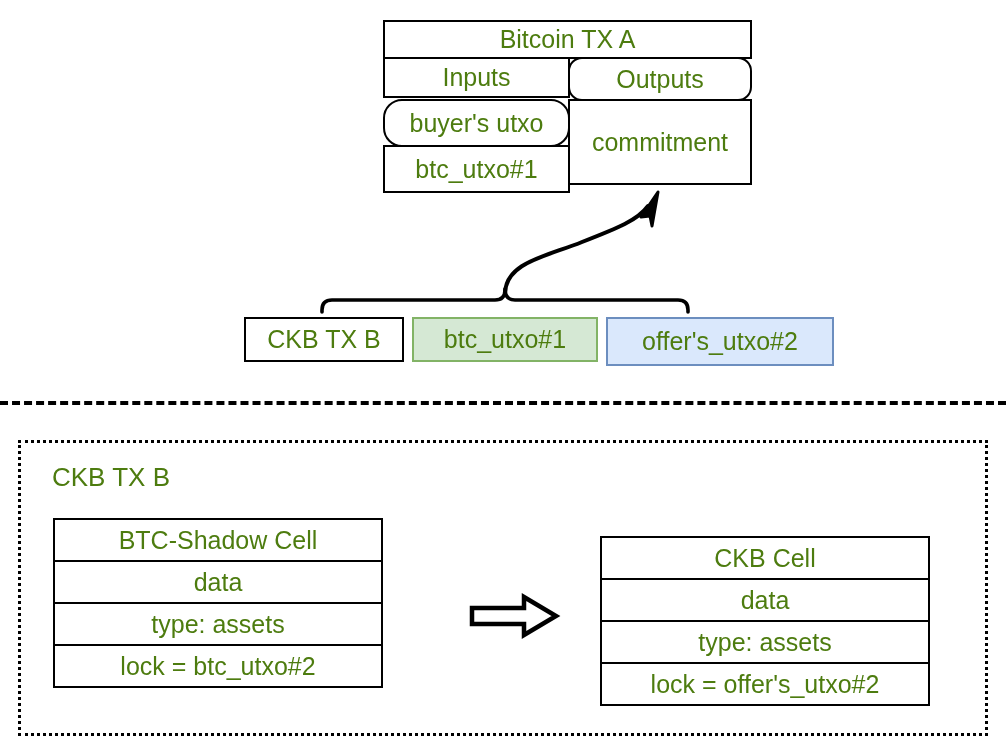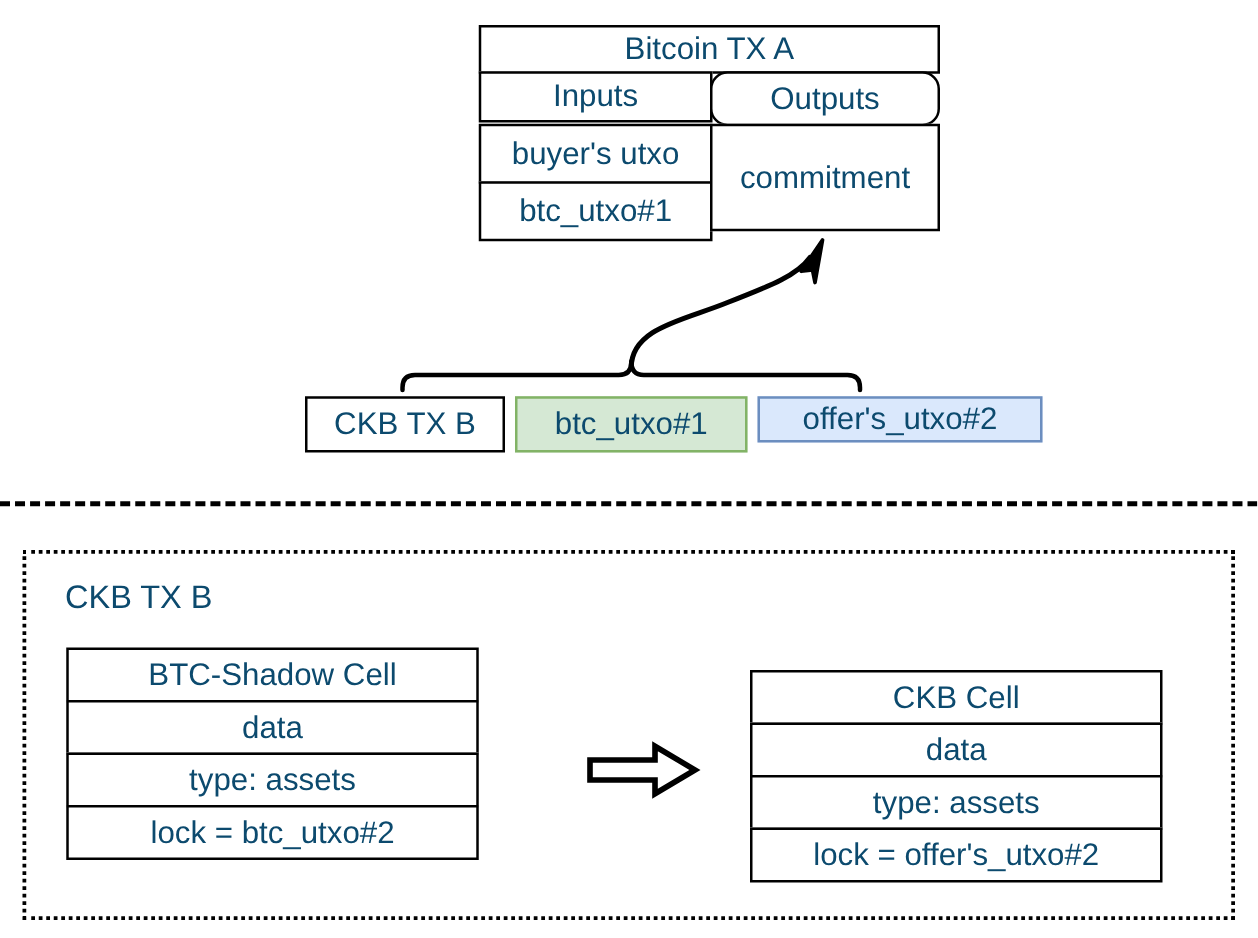--- a/index.html
+++ b/index.html
@@ -6,21 +6,21 @@
     margin: 0;
     padding: 0;
     background: #ffffff;
   }
   #canvas {
     position: relative;
     width: 1006px;
     height: 750px;
     background: #ffffff;
     font-family: "Liberation Sans", sans-serif;
-    color: #0c4a6e;
+    color: #4d7c0f;
     overflow: hidden;
   }
 
   
   .box {
     position: absolute;
     box-sizing: border-box;
     display: flex;
     align-items: center;
     justify-content: center;
@@ -138,21 +138,21 @@
 <div id="canvas">
 
   <div id="btc-tx-table">
 
     <div class="tbl-cell" style="left:0px; top:0px; width:369px; height:39px;">Bitcoin TX A</div>
 
     <div class="tbl-cell" style="left:0px; top:37px; width:187px; height:41px;">Inputs</div>
 
     <div class="tbl-cell" style="left:185px; top:37px; width:184px; height:44px;border-radius:14px;">Outputs</div>
 
-    <div class="tbl-cell fill-pink" style="left:0px; top:79px; width:187px; height:48px;">buyer's utxo</div>
+    <div class="tbl-cell fill-pink" style="left:0px; top:79px; width:187px; height:48px;border-radius:19px;">buyer's utxo</div>
 
     <div class="tbl-cell fill-green" style="left:0px; top:125px; width:187px; height:48px;">btc_utxo#1</div>
 
     <div class="tbl-cell" style="left:185px; top:79px; width:184px; height:86px;">commitment</div>
   </div>
 
   <svg id="brace-svg" viewBox="0 0 440 140">
 
     <g>
       <path d="M 22 122
@@ -172,21 +172,21 @@
                C 205 72, 248 66, 282 52
                C 318 38, 338 30, 348 16" fill="none" stroke="#000000" stroke-width="4" stroke-linecap="round"></path>
       <path d="M 358 2 L 341 27 L 350 26 L 352 36 Z" fill="#000000" stroke="#000000" stroke-width="3" stroke-linejoin="round"></path>
     </g>
   </svg>
 
   <div class="box" style="left:244px; top:317px; width:160px; height:45px;">CKB TX B</div>
 
   <div class="box fill-green" style="left:412px; top:317px; width:186px; height:45px;">btc_utxo#1</div>
 
-  <div class="box fill-blue" style="left:606px; top:317px; width:228px; height:37px;">offer's_utxo#2</div>
+  <div class="box fill-blue" style="left:606px; top:317px; width:228px; height:49px;">offer's_utxo#2</div>
 
   <div id="section-divider"></div>
 
   <div id="ckb-tx-container"></div>
 
   <div id="ckb-tx-container-label">CKB TX B</div>
 
   <div class="cell-table" style="left:53px; top:518px;">
     <div class="cell-row">BTC-Shadow Cell</div>
     <div class="cell-row">data</div>

